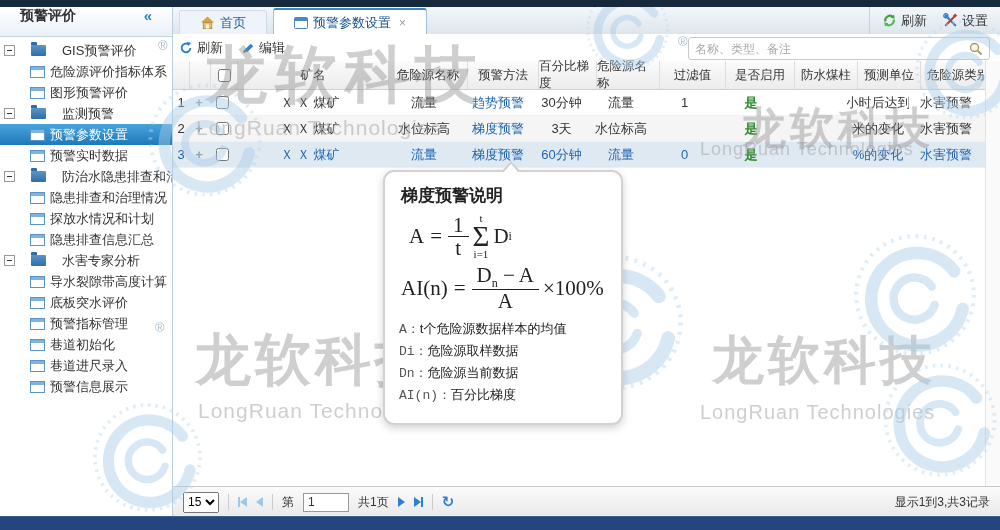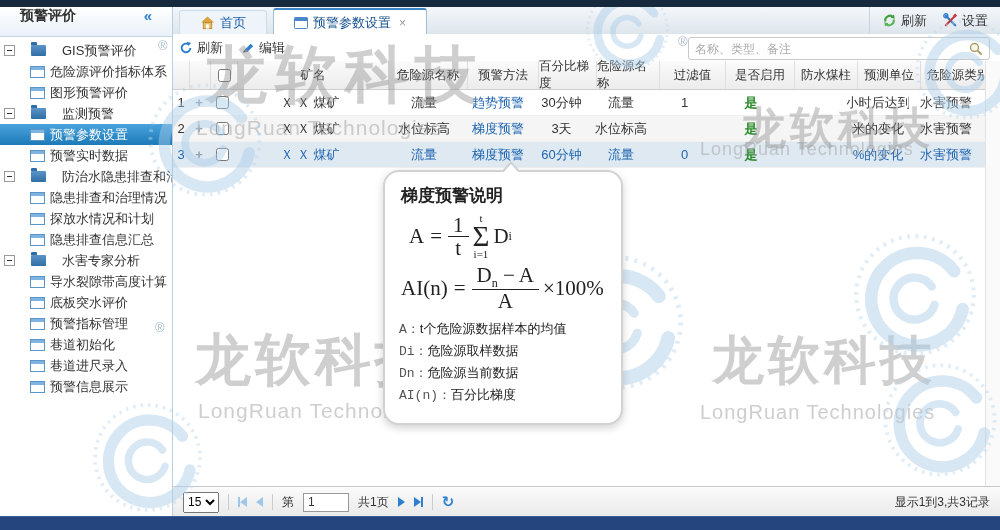--- a/index.html
+++ b/index.html
@@ -69,21 +69,21 @@
   .pgbtn{display:flex;align-items:center;cursor:pointer}
   .tri{width:0;height:0;border-top:5px solid transparent;border-bottom:5px solid transparent}
   .tri.left{border-right:7px solid #9ec7e8}
   .tri.right{border-left:7px solid #2e7fd0}
   .bar{width:2px;height:10px}
   .bar.dis{background:#9ec7e8}.bar.en{background:#2e7fd0}
   .pg-refresh{color:#2e7fd0;font-size:15px;font-weight:bold;cursor:pointer}
   .summary{margin-left:auto;color:#333}
   
   .popup{position:absolute;left:383px;top:170px;width:240px;height:255px;background:#fff;border:2px solid #d2d2d2;
-         border-radius:16px;box-shadow:0 3px 8px rgba(0,0,0,.18);z-index:10;padding:10px 14px;box-sizing:border-box}
+         border-radius:11px;box-shadow:0 3px 8px rgba(0,0,0,.18);z-index:10;padding:10px 14px;box-sizing:border-box}
   .pop-arrow-b{position:absolute;top:-11px;left:116px;width:0;height:0;border-left:10px solid transparent;
                border-right:10px solid transparent;border-bottom:11px solid #d2d2d2}
   .pop-arrow-f{position:absolute;top:-8px;left:118px;width:0;height:0;border-left:8px solid transparent;
                border-right:8px solid transparent;border-bottom:9px solid #fff}
   .pop-title{font-size:17px;font-weight:bold;color:#222;margin:2px 0 6px 2px}
   .fwrap{font-family:"Liberation Serif","DejaVu Serif",serif;color:#222}
   .f1,.f2{display:flex;align-items:center;font-size:21px}
   .f1{margin:2px 0 2px 10px}
   .f2{margin:4px 0 8px 2px}
   .eq{margin:0 6px}

